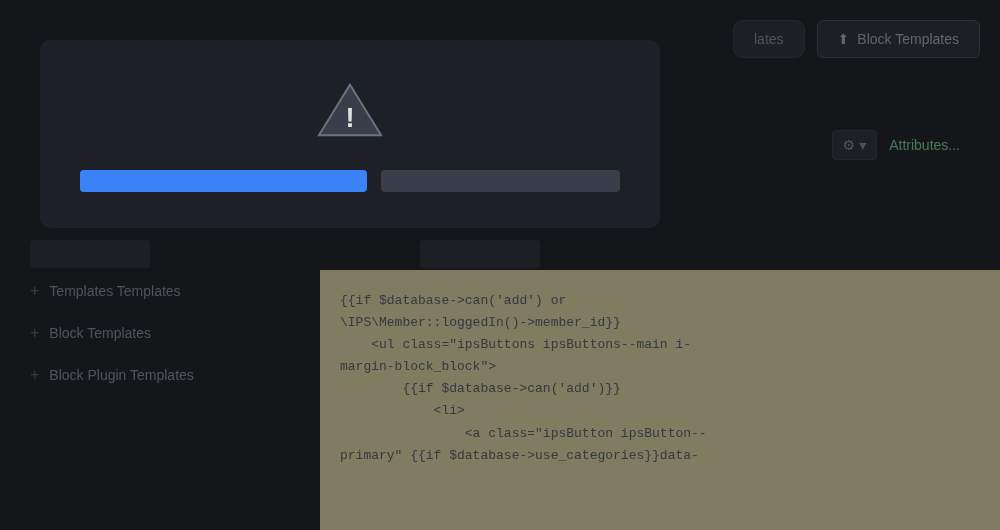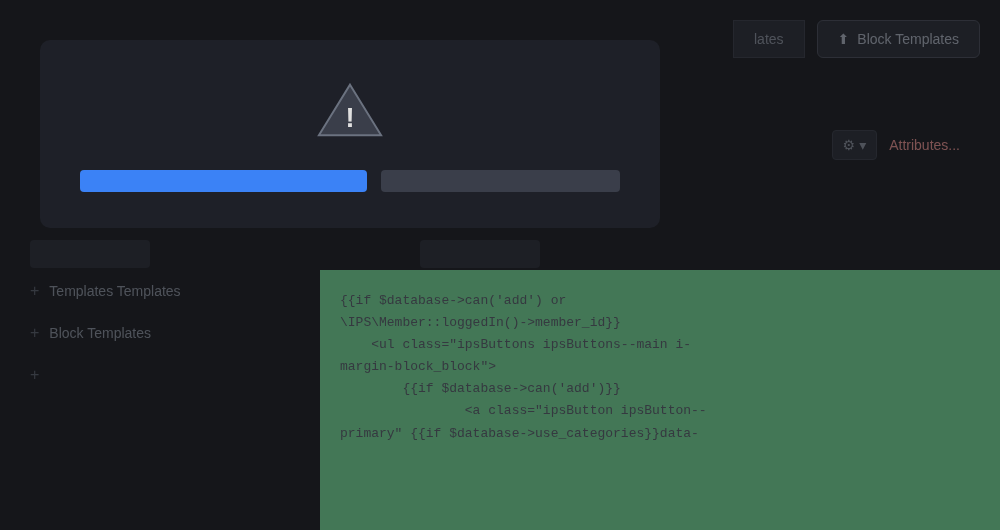--- a/index.html
+++ b/index.html
@@ -27,21 +27,21 @@
       right: 20px;
       display: flex;
       align-items: center;
       gap: 12px;
     }
 
     .btn-templates {
       background: #3a3e4a;
       color: #9da5b4;
       border: 1px solid #4a4f5c;
-      border-radius: 0;
+      border-radius: 10px;
       padding: 10px 20px;
       font-size: 14px;
       cursor: pointer;
     }
 
     .btn-upload {
       background: #3a3e4a;
       color: #c0c8d8;
       border: 1px solid #5a5f6e;
       border-radius: 6px;
@@ -71,21 +71,21 @@
       color: #9da5b4;
       padding: 6px 10px;
       cursor: pointer;
       display: flex;
       align-items: center;
       gap: 4px;
       font-size: 14px;
     }
 
     .attributes-link {
-      color: #fca5a5;
+      color: #86efac;
       font-size: 14px;
       cursor: pointer;
     }
 
     
     .sidebar {
       position: absolute;
       top: 270px;
       left: 30px;
       width: 280px;
@@ -106,21 +106,21 @@
       font-size: 16px;
     }
 
     
     .code-area {
       position: absolute;
       top: 270px;
       left: 320px;
       right: 0;
       bottom: 0;
-      background: #86efac;
+      background: #fef9c3;
       padding: 20px;
       overflow: hidden;
     }
 
     .code-line {
       font-family: 'Courier New', Courier, monospace;
       font-size: 13px;
       line-height: 1.7;
       color: #6b7280;
       white-space: pre;
@@ -233,29 +233,31 @@
   <div class="sidebar-item">
     <span class="plus">+</span>
     <span>Templates Templates</span>
   </div>
   <div class="sidebar-item">
     <span class="plus">+</span>
     <span>Block Templates</span>
   </div>
   <div class="sidebar-item">
     <span class="plus">+</span>
+    <span>Block Plugin Templates</span>
   </div>
 </div>
 
 <div class="code-area">
   <div class="code-line">{{if $database-&gt;can('add') or</div>
   <div class="code-line">\IPS\Member::loggedIn()-&gt;member_id}}</div>
   <div class="code-line">    &lt;ul class="ipsButtons ipsButtons--main i-</div>
   <div class="code-line">margin-block_block"&gt;</div>
   <div class="code-line">        {{if $database-&gt;can('add')}}</div>
+  <div class="code-line">            &lt;li&gt;</div>
   <div class="code-line">                &lt;a class="ipsButton ipsButton--</div>
   <div class="code-line">primary" {{if $database-&gt;use_categories}}data-</div>
 </div>
 
 <div class="modal-overlay">
   <div class="modal">
 
     <div class="warning-icon-container">
       <div class="warning-triangle">
         <svg width="72" height="64" viewBox="0 0 72 64">

